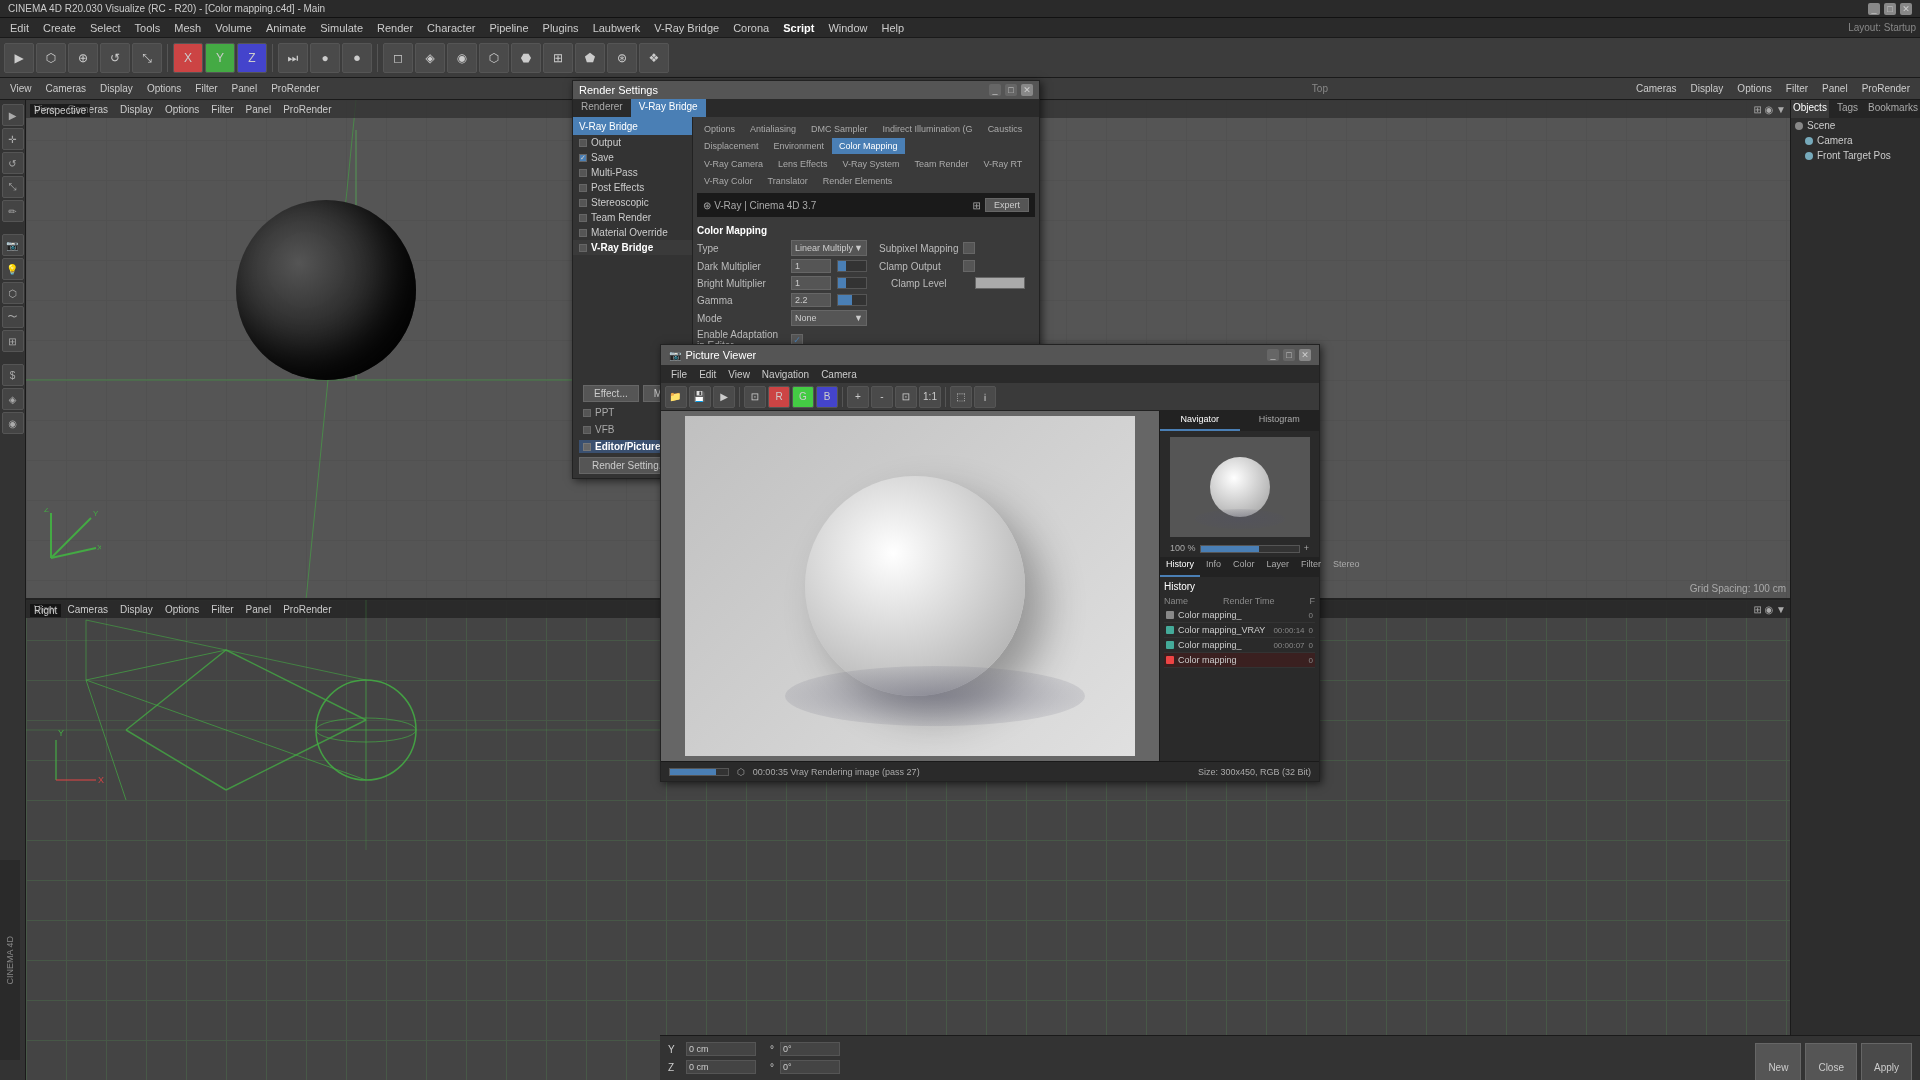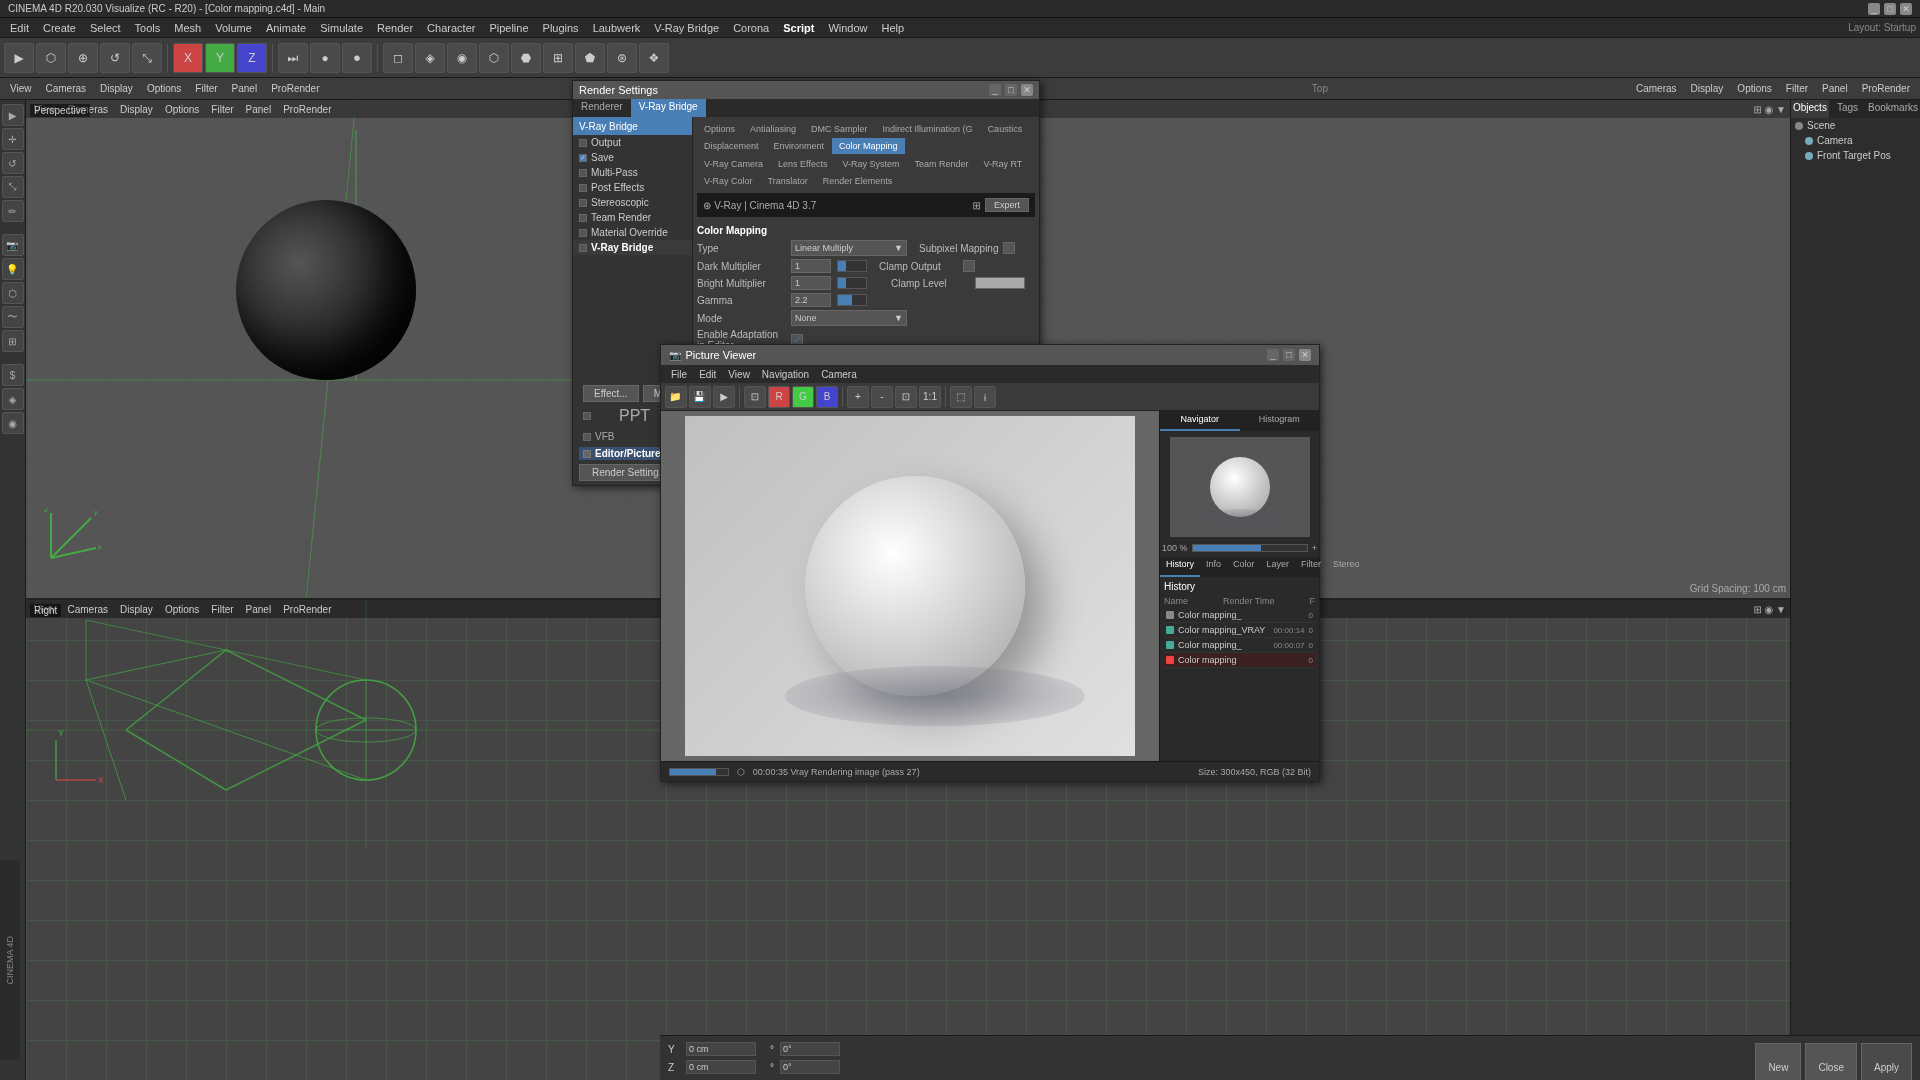--- a/index.html
+++ b/index.html
@@ -158,21 +158,21 @@
     .vray-tab.active { background: #4a7fb5; color: #fff; }
 
     
     #cm-section { padding: 4px 0; }
     #cm-title { font-size: 10px; color: #fff; margin-bottom: 4px; font-weight: bold; }
     .cm-row {
       display: flex; align-items: center; margin-bottom: 3px; gap: 4px;
     }
     .cm-label { width: 90px; font-size: 10px; color: #bbb; }
     .cm-value { width: 40px; height: 14px; background: #555; border: 1px solid #666; font-size: 9px; color: #ccc; padding: 1px 3px; }
-    .cm-dropdown { width: 116px; height: 16px; background: #555; border: 1px solid #666; font-size: 9px; color: #ccc; padding: 1px 3px; display: flex; align-items: center; justify-content: space-between; cursor: pointer; }
+    .cm-dropdown { width: 76px; height: 16px; background: #555; border: 1px solid #666; font-size: 9px; color: #ccc; padding: 1px 3px; display: flex; align-items: center; justify-content: space-between; cursor: pointer; }
     .cm-checkbox { width: 12px; height: 12px; background: #555; border: 1px solid #666; display: flex; align-items: center; justify-content: center; font-size: 9px; }
     .cm-checkmark { color: #4a7fb5; }
     #rs-effects { display: flex; gap: 4px; padding: 4px; }
     .rs-effect-btn { padding: 2px 10px; background: #555; border: 1px solid #666; font-size: 10px; color: #ccc; cursor: pointer; }
 
     
     #picture-viewer {
       position: absolute; top: 344px; left: 660px; width: 660px; background: #333;
       border: 1px solid #222; box-shadow: 2px 2px 8px rgba(0,0,0,0.6); z-index: 101;
     }
@@ -227,21 +227,21 @@
       width: 140px; height: 100px; background: #555; margin: 6px auto;
       display: flex; align-items: center; justify-content: center;
       position: relative; overflow: hidden;
     }
     #thumb-sphere {
       width: 60px; height: 60px; border-radius: 50%;
       background: radial-gradient(circle at 40% 35%, #fff, #ccc 50%, #999);
       position: absolute; top: 20px; left: 40px;
     }
     #pv-zoom {
-      display: flex; align-items: center; padding: 0 2px; font-size: 9px; color: #aaa;
+      display: flex; align-items: flex-end; padding: 0 10px; font-size: 9px; color: #aaa;
       justify-content: space-between; margin-bottom: 4px;
     }
     #pv-hist-tabs { display: flex; height: 20px; background: #222; }
     .pv-hist-tab { padding: 2px 6px; font-size: 9px; color: #aaa; cursor: pointer; }
     .pv-hist-tab.active { color: #fff; border-bottom: 2px solid #4a7fb5; }
 
     #history-panel { padding: 4px; }
     #history-title { font-size: 10px; color: #fff; margin-bottom: 4px; }
     .hist-header { display: flex; justify-content: space-between; font-size: 9px; color: #888; margin-bottom: 2px; }
     .hist-item {
@@ -637,21 +637,21 @@
   </div>
 
   <div style="background:#333;padding:4px 6px;">
     <div id="rs-effects">
       <button class="rs-effect-btn">Effect...</button>
       <button class="rs-effect-btn">Multi-Pass...</button>
     </div>
     <div style="display:flex;gap:4px;flex-direction:column;">
       <div style="display:flex;align-items:center;padding:1px 4px;">
         <div style="width:8px;height:8px;background:#555;border:1px solid #666;margin-right:4px;"></div>
-        <span style="font-size:16px;color:#aaa;margin-left:24px;">PPT</span>
+        <span style="font-size:10px;color:#aaa;">PPT</span>
       </div>
       <div style="display:flex;align-items:center;padding:1px 4px;">
         <div style="width:8px;height:8px;background:#555;border:1px solid #666;margin-right:4px;"></div>
         <span style="font-size:10px;color:#aaa;">VFB</span>
       </div>
       <div style="display:flex;align-items:center;padding:1px 4px;background:#3a5070;">
         <div style="width:8px;height:8px;background:#666;border:1px solid #777;margin-right:4px;"></div>
         <span style="font-size:10px;color:#fff;font-weight:bold;">Editor/Picture Viewer</span>
       </div>
     </div>

